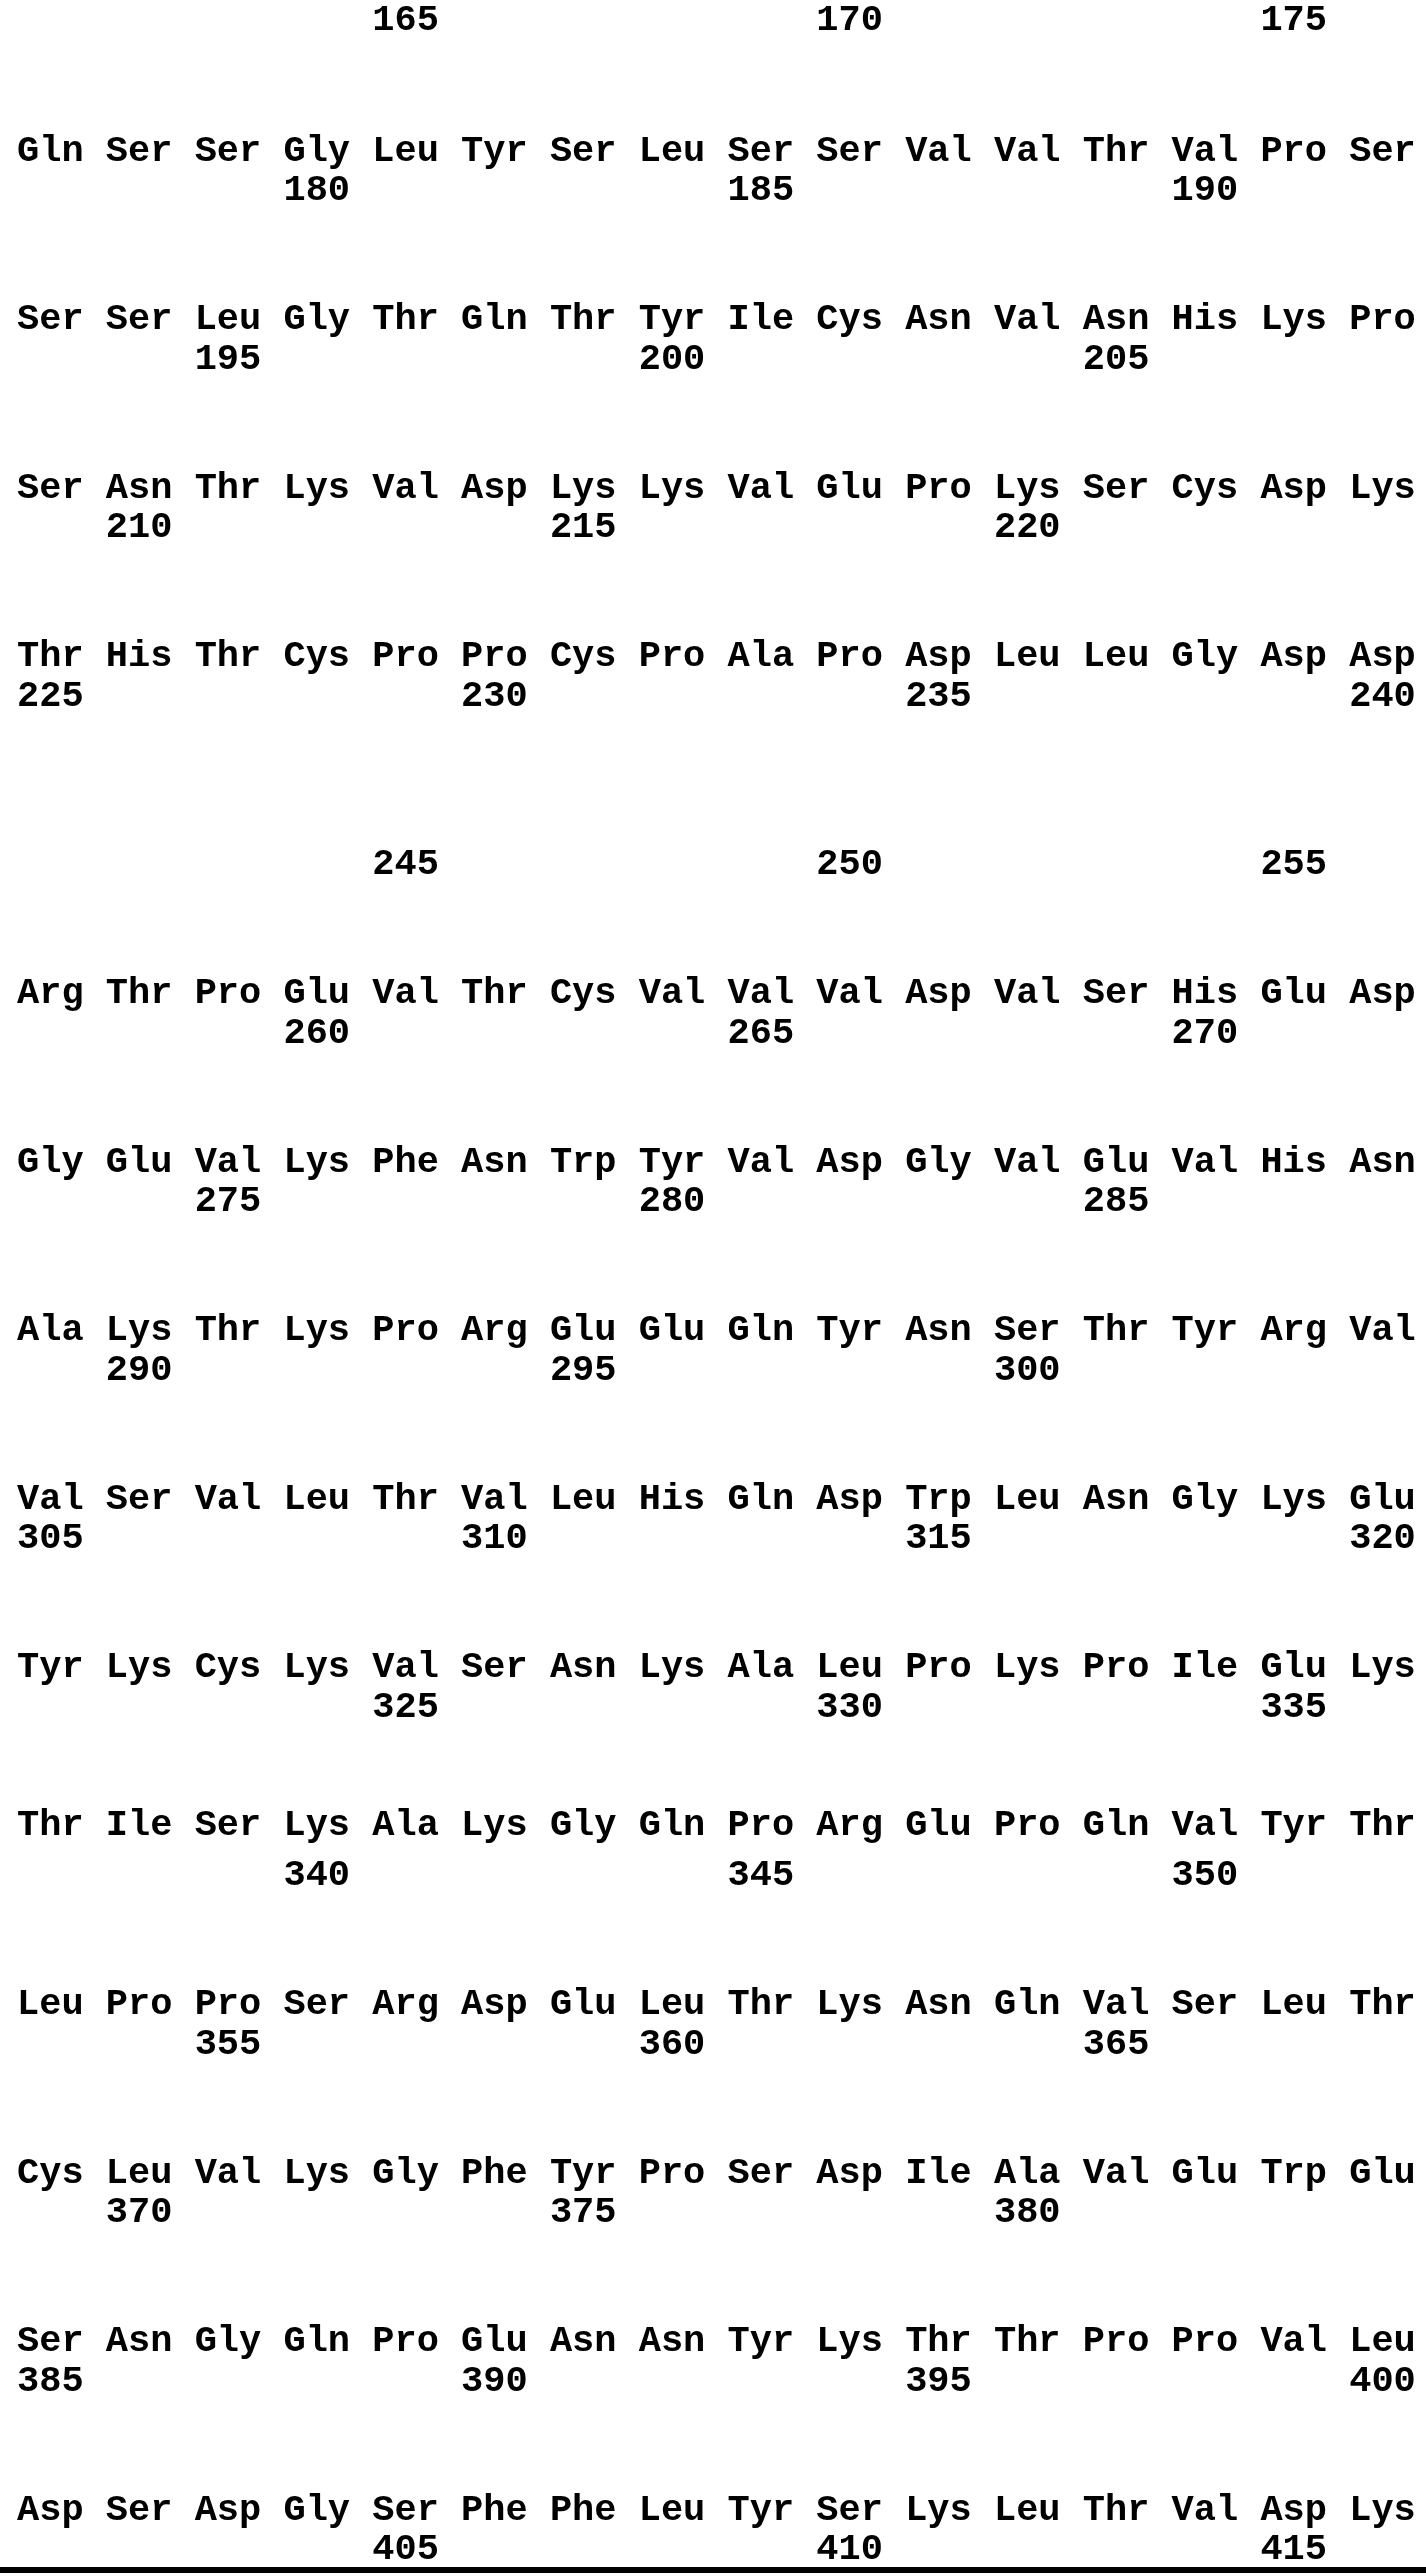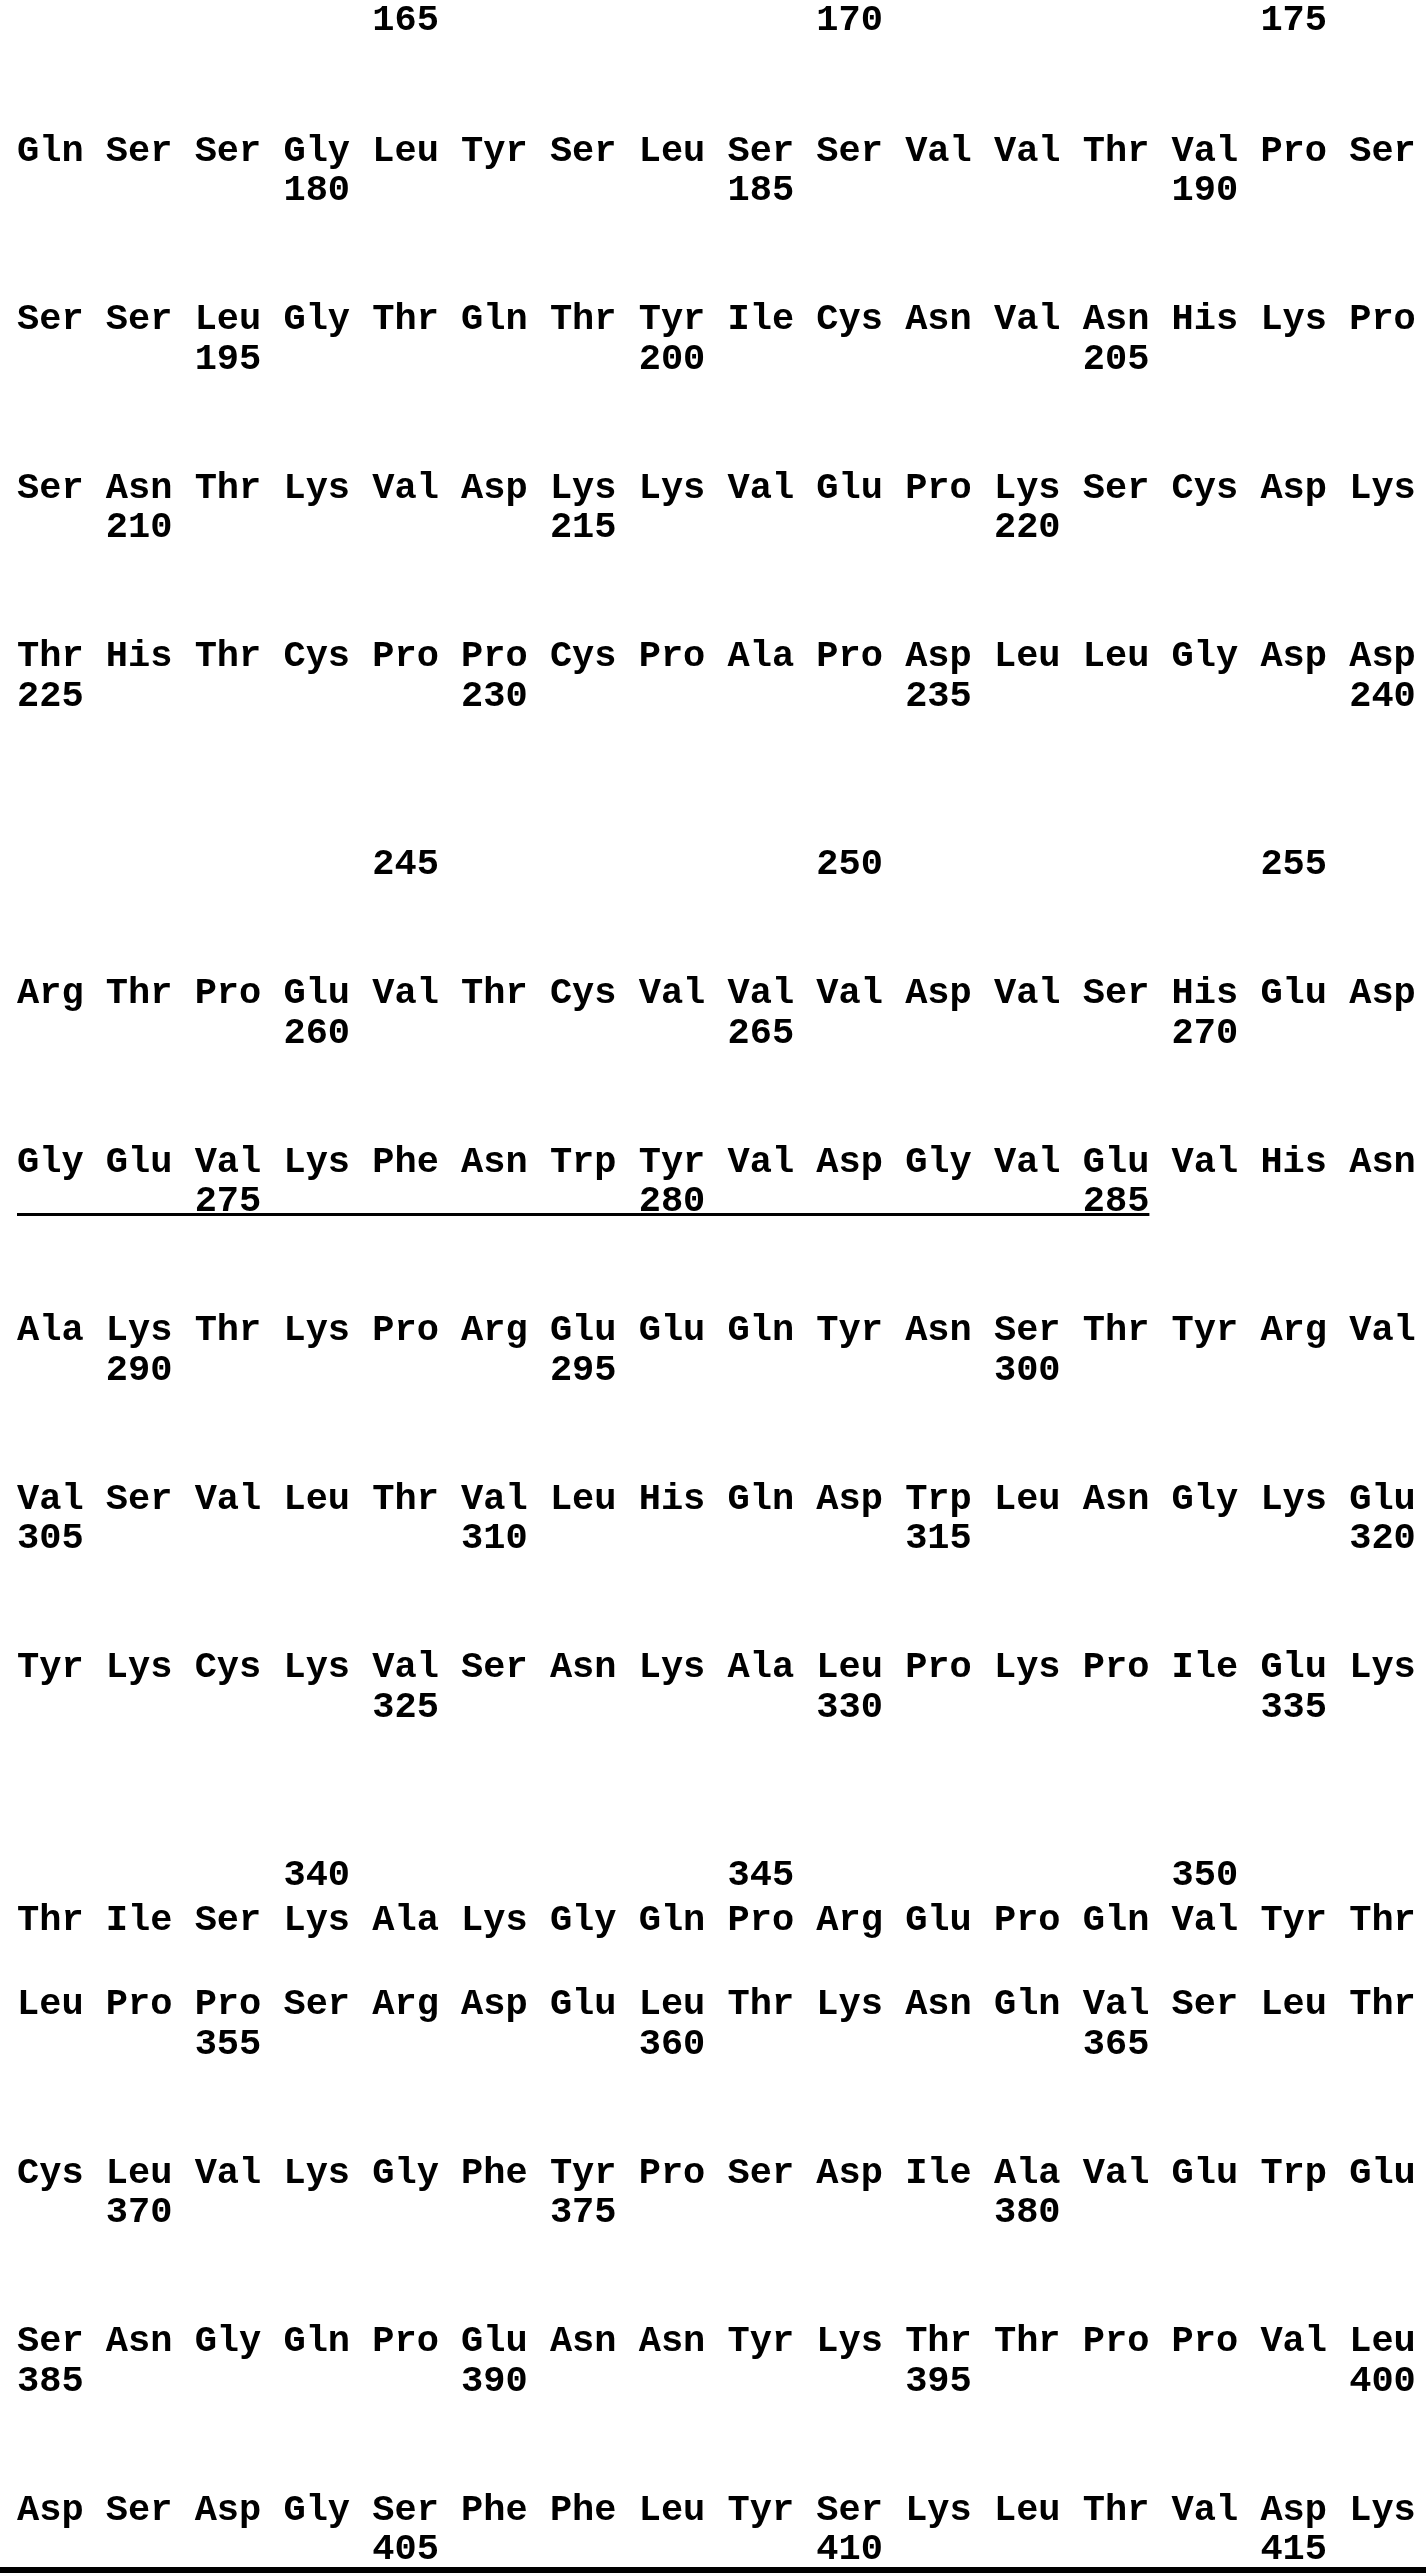--- a/index.html
+++ b/index.html
@@ -41,28 +41,28 @@
     <div class="line" style="top: 301px;">Ser Ser Leu Gly Thr Gln Thr Tyr Ile Cys Asn Val Asn His Lys Pro</div>
     <div class="line" style="top: 341px;">        195                 200                 205</div>
     <div class="line" style="top: 470px;">Ser Asn Thr Lys Val Asp Lys Lys Val Glu Pro Lys Ser Cys Asp Lys</div>
     <div class="line" style="top: 509px; text-align: center;">    210                 215                 220</div>
     <div class="line" style="top: 638px;">Thr His Thr Cys Pro Pro Cys Pro Ala Pro Asp Leu Leu Gly Asp Asp</div>
     <div class="line" style="top: 678px;">225                 230                 235                 240</div>
     <div class="line" style="top: 846px;">                245                 250                 255</div>
     <div class="line" style="top: 975px;">Arg Thr Pro Glu Val Thr Cys Val Val Val Asp Val Ser His Glu Asp</div>
     <div class="line" style="top: 1015px;">            260                 265                 270</div>
     <div class="line" style="top: 1144px;">Gly Glu Val Lys Phe Asn Trp Tyr Val Asp Gly Val Glu Val His Asn</div>
-    <div class="line" style="top: 1183px; text-decoration: underline;">        275                 280                 285</div>
+    <div class="line" style="top: 1183px;">        275                 280                 285</div>
     <div class="line" style="top: 1312px;">Ala Lys Thr Lys Pro Arg Glu Glu Gln Tyr Asn Ser Thr Tyr Arg Val</div>
     <div class="line" style="top: 1352px;">    290                 295                 300</div>
     <div class="line" style="top: 1481px;">Val Ser Val Leu Thr Val Leu His Gln Asp Trp Leu Asn Gly Lys Glu</div>
     <div class="line" style="top: 1520px;">305                 310                 315                 320</div>
     <div class="line" style="top: 1649px;">Tyr Lys Cys Lys Val Ser Asn Lys Ala Leu Pro Lys Pro Ile Glu Lys</div>
     <div class="line" style="top: 1689px;">                325                 330                 335</div>
-    <div class="line" style="top: 1902px;">Thr Ile Ser Lys Ala Lys Gly Gln Pro Arg Glu Pro Gln Val Tyr Thr</div>
+    <div class="line" style="top: 1807px;">Thr Ile Ser Lys Ala Lys Gly Gln Pro Arg Glu Pro Gln Val Tyr Thr</div>
     <div class="line" style="top: 1857px;">            340                 345                 350</div>
     <div class="line" style="top: 1986px;">Leu Pro Pro Ser Arg Asp Glu Leu Thr Lys Asn Gln Val Ser Leu Thr</div>
     <div class="line" style="top: 2026px;">        355                 360                 365</div>
     <div class="line" style="top: 2155px;">Cys Leu Val Lys Gly Phe Tyr Pro Ser Asp Ile Ala Val Glu Trp Glu</div>
     <div class="line" style="top: 2194px;">    370                 375                 380</div>
     <div class="line" style="top: 2323px;">Ser Asn Gly Gln Pro Glu Asn Asn Tyr Lys Thr Thr Pro Pro Val Leu</div>
     <div class="line" style="top: 2363px;">385                 390                 395                 400</div>
     <div class="line" style="top: 2492px;">Asp Ser Asp Gly Ser Phe Phe Leu Tyr Ser Lys Leu Thr Val Asp Lys</div>
     <div class="line" style="top: 2531px;">                405                 410                 415</div>
   </div>

